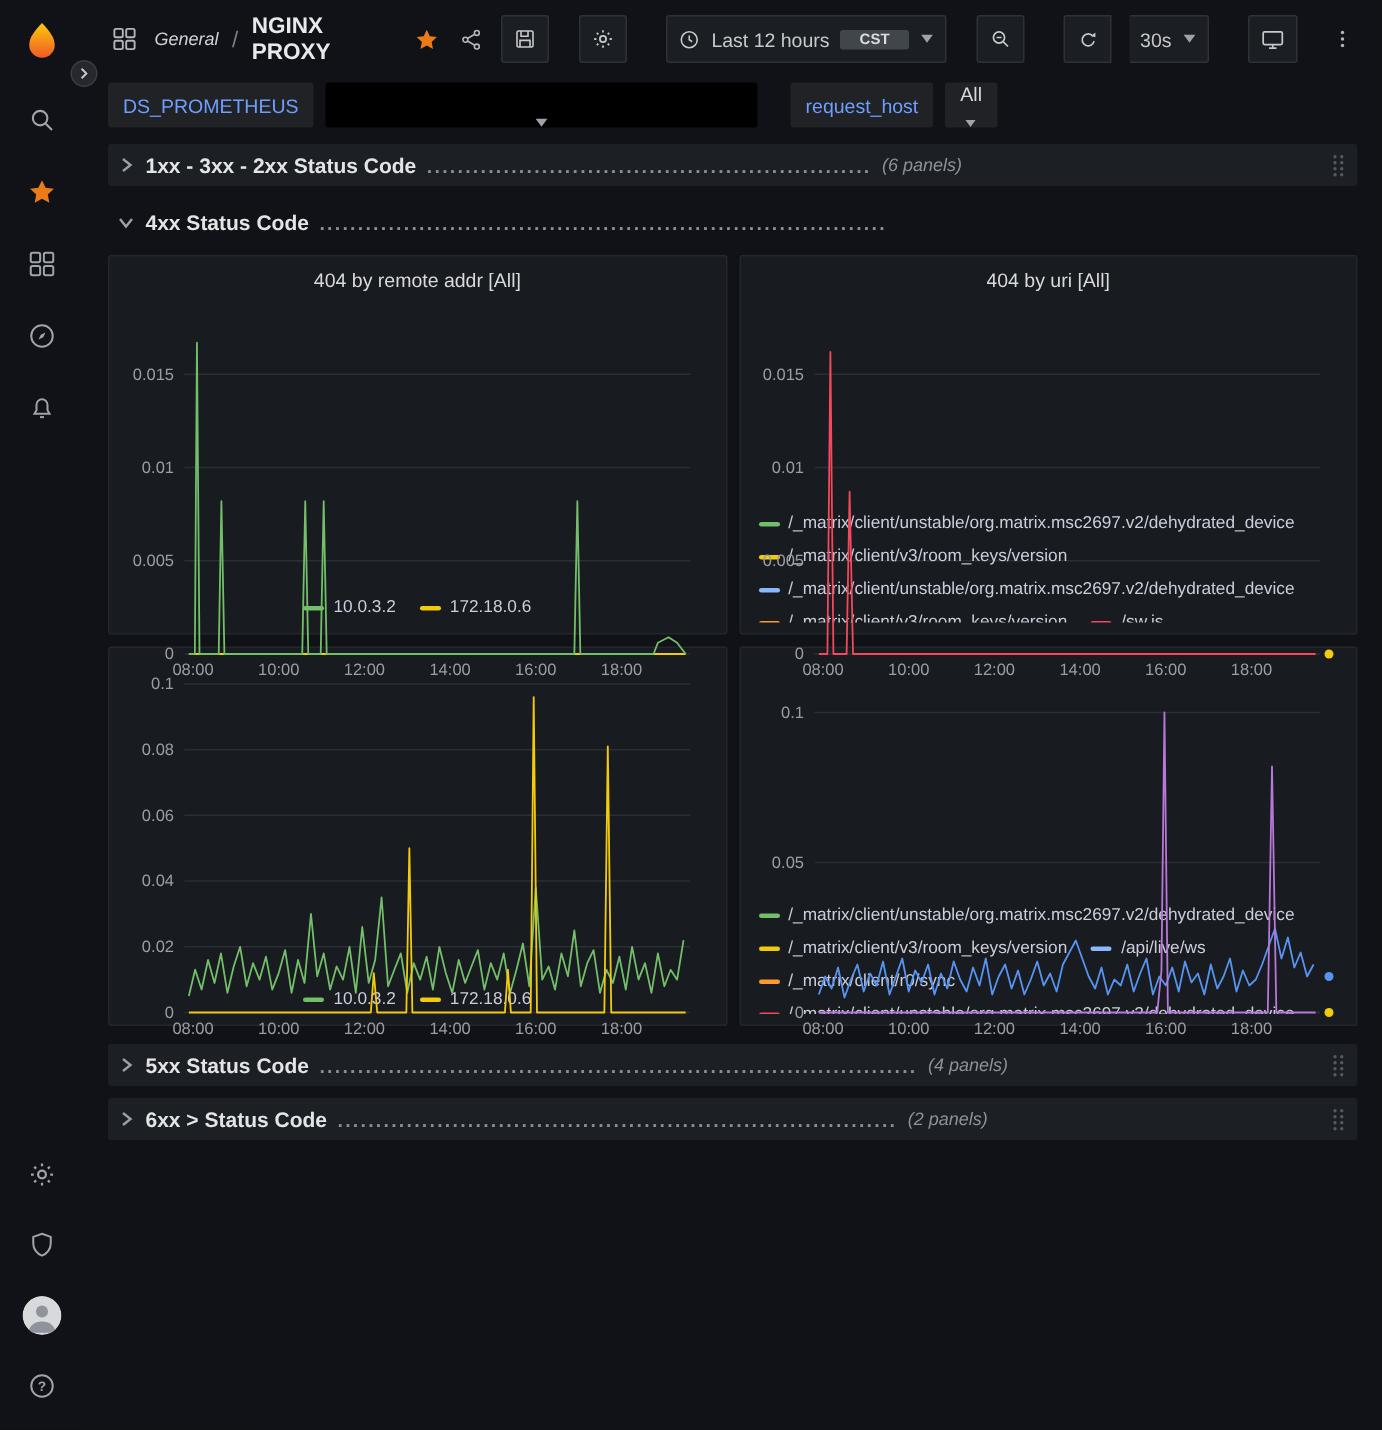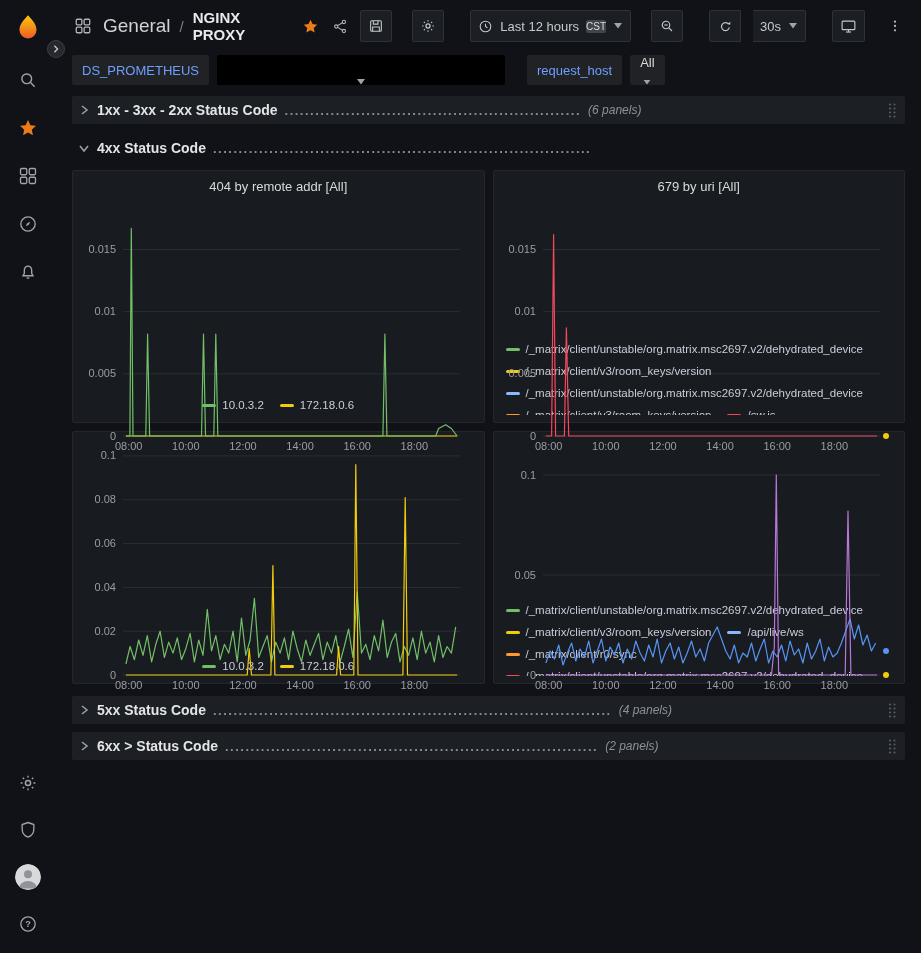--- a/index.html
+++ b/index.html
@@ -26,33 +26,33 @@
     position: absolute; top: 40px; right: -9px; width: 18px; height: 18px; border-radius: 50%;
     background: #26282e; border: 1px solid #393d44; display: flex; align-items: center; justify-content: center;
     color: #c7c9cc; cursor: pointer; z-index: 9;
   }
 
   
   .main { flex: 1; min-width: 0; display: flex; flex-direction: column; }
 
   .topnav { height: 52px; flex: none; display: flex; align-items: center; padding: 0 16px; gap: 9px; }
   .icon-btn { background: none; border: none; color: #b2b5bb; cursor: pointer; display: flex; align-items: center; justify-content: center; padding: 2px; }
-  .crumb-section { color: #d0d2d6; font-size: 19px; cursor: pointer; }
+  .crumb-section { color: #d0d2d6; font-size: 12px; cursor: pointer; font-style: italic; }
   .crumb-sep { color: #7b7f86; font-size: 15px; }
   .crumb-title { color: #e8e9ea; font-size: 15px; font-weight: 700; }
   .nav-right { margin-left: auto; display: flex; align-items: center; gap: 20px; }
   .tbtn {
     height: 32px; min-width: 32px; padding: 0 7px; background: #1b1e23;
     border: 1px solid #2c3235; border-radius: 2px; color: #c7c9cc;
     display: flex; align-items: center; justify-content: center; gap: 7px;
     font-family: inherit; font-size: 13px; cursor: pointer; white-space: nowrap;
   }
   .tbtn.joined-left { border-radius: 2px 0 0 2px; margin-right: 0; }
   .tbtn.joined-right { border-radius: 0 2px 2px 0; border-left: none; margin-left: -8px; }
-  .badge { background: #41464d; color: #dcdde0; font-size: 10px; font-weight: 400; padding: 1px 0; border-radius: 2px; }
+  .badge { background: #41464d; color: #dcdde0; font-size: 10px; font-weight: 700; padding: 1px 13px; border-radius: 2px; }
 
   .subnav { height: 36px; flex: none; display: flex; align-items: center; padding: 0 16px; gap: 8px; }
   .varbox { height: 30px; display: flex; align-items: center; padding: 0 10px; background: #202226; border-radius: 2px; white-space: nowrap; }
   .varlabel { color: #6e9fff; font-weight: 500; }
   .varvalue { color: #d8d9da; }
   .dropdown { cursor: pointer; gap: 10px; flex-direction: column; }
   .redacted { width: 288px; background: #000; justify-content: flex-end; }
   .gap-left { margin-left: 14px; }
   .caret { color: #9fa4ab; }
 
@@ -344,21 +344,21 @@
                 <span class="legend-swatch" style="background: rgb(115, 191, 105);"></span>
                 <span>10.0.3.2</span>
               </span>
               <span class="legend-item">
                 <span class="legend-swatch" style="background: rgb(242, 204, 12);"></span>
                 <span>172.18.0.6</span>
               </span>
             </div>
         </div>
         <div class="panel">
-          <div class="panel-title">679 by uri [All]</div>
+          <div class="panel-title">404 by uri [All]</div>
           <div class="chart">
               <svg width="391" height="255">
                 <line x1="40" y1="238" x2="377" y2="238" stroke="rgba(204,204,220,0.11)" stroke-width="1"></line>
                 <text x="33" y="241.5" fill="#9b9da3" font-size="11" text-anchor="end">0</text>
                 <line x1="40" y1="175.83783783783784" x2="377" y2="175.83783783783784" stroke="rgba(204,204,220,0.11)" stroke-width="1"></line>
                 <text x="33" y="179.33783783783784" fill="#9b9da3" font-size="11" text-anchor="end">0.005</text>
                 <line x1="40" y1="113.67567567567566" x2="377" y2="113.67567567567566" stroke="rgba(204,204,220,0.11)" stroke-width="1"></line>
                 <text x="33" y="117.17567567567566" fill="#9b9da3" font-size="11" text-anchor="end">0.01</text>
                 <line x1="40" y1="51.5135135135135" x2="377" y2="51.5135135135135" stroke="rgba(204,204,220,0.11)" stroke-width="1"></line>
                 <text x="33" y="55.0135135135135" fill="#9b9da3" font-size="11" text-anchor="end">0.015</text>

